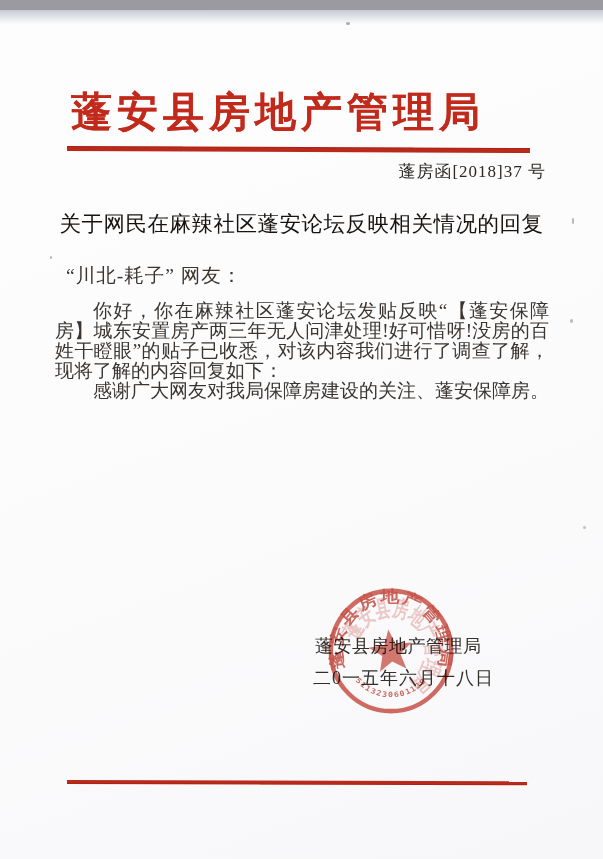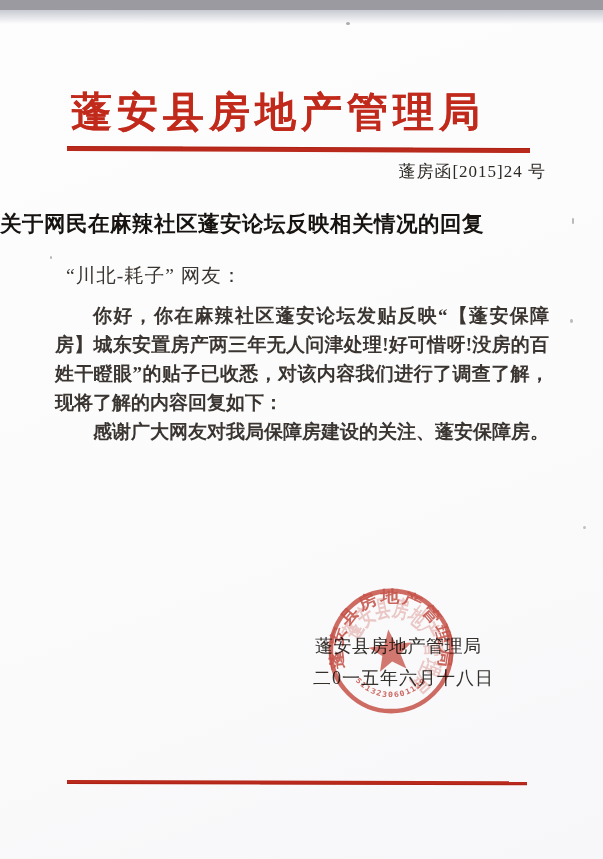--- a/index.html
+++ b/index.html
@@ -29,31 +29,31 @@
   .rule{position:absolute; background:var(--rule-red); transform-origin:left center;}
   .rule-top{top:136px; left:67px; width:463px; height:5px; transform:rotate(.25deg);
     box-shadow:0 1px 0 rgba(150,20,10,.35) inset;}
   .rule-bottom{top:770px; left:67px; width:460px; height:4px; transform:rotate(.15deg);
     box-shadow:0 -1px 0 rgba(150,20,10,.35) inset;}
   .doc-number{
     position:absolute; top:150px; right:57px;
     font-size:17px; letter-spacing:1px; color:#2c2824; white-space:nowrap;
   }
   .doc-title{
-    position:absolute; top:199px; left:0; width:100%; text-align:left;
-    font-size:21.5px; font-weight:bold; letter-spacing:.5px; color:var(--title-ink);
+    position:absolute; top:199px; left:0; width:100%; text-align:center;
+    font-size:21.5px; font-weight:normal; letter-spacing:.5px; color:var(--title-ink);
     white-space:nowrap;
   }
   .salutation{
     position:absolute; top:252px; left:66px;
     font-size:19.5px; letter-spacing:1px;
   }
   .body-text{
     position:absolute; top:291px; left:55px; width:494px;
-    font-size:19px; line-height:29px; text-align:justify; text-justify:inter-ideograph;font-weight:bold;
+    font-size:19px; line-height:20px; text-align:justify; text-justify:inter-ideograph;
   }
   .body-text p{text-indent:2em; margin:0;}
   .signature{
     position:absolute; top:624px; left:315px;
     font-size:18px; letter-spacing:.5px; white-space:nowrap; color:#332f2b;
   }
   .sign-date{
     position:absolute; top:656px; left:313px;
     font-size:18px; letter-spacing:1px; white-space:nowrap; color:#332f2b;
   }
@@ -88,21 +88,21 @@
 <body>
 
 <div class="page">
 
   <div class="scan-top-band"></div>
 
   <h1 class="agency">蓬安县房地产管理局</h1>
 
   <div class="rule rule-top"></div>
 
-  <div class="doc-number">蓬房函[2015]24 号</div>
+  <div class="doc-number">蓬房函[2018]37 号</div>
 
   <h2 class="doc-title">关于网民在麻辣社区蓬安论坛反映相关情况的回复</h2>
 
   <div class="salutation">“川北-耗子” 网友：</div>
 
   <div class="body-text">
     <p>你好，你在麻辣社区蓬安论坛发贴反映“【蓬安保障房】城东安置房产两三年无人问津处理!好可惜呀!没房的百姓干瞪眼”的贴子已收悉，对该内容我们进行了调查了解，现将了解的内容回复如下：</p>
     <p>感谢广大网友对我局保障房建设的关注、蓬安保障房。</p>
   </div>
 

